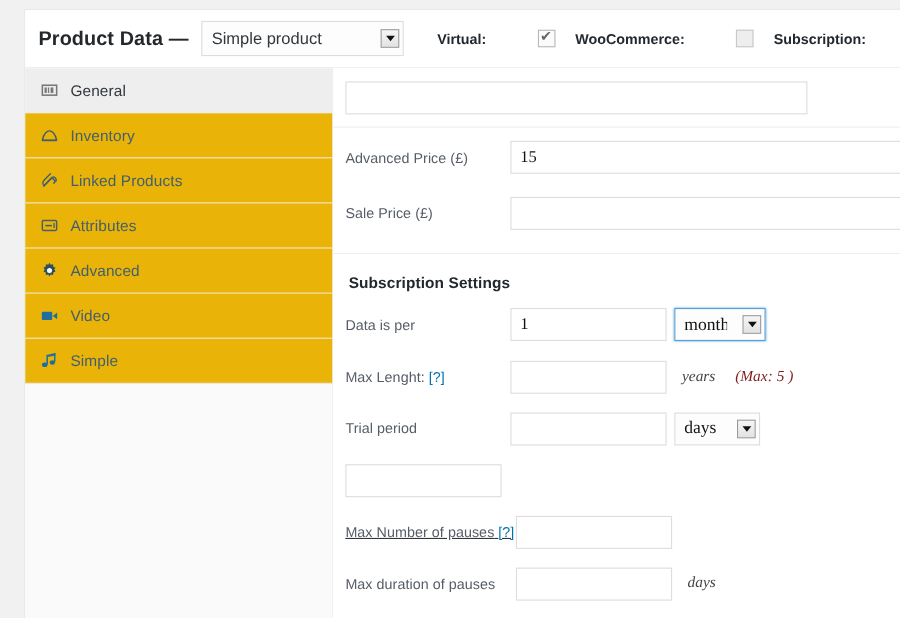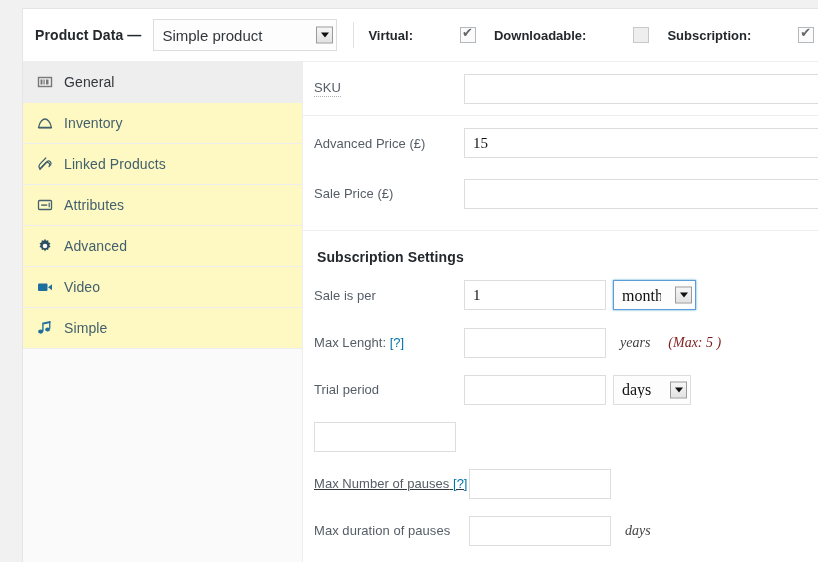--- a/index.html
+++ b/index.html
@@ -35,21 +35,21 @@
     position: relative;
     height: 53px;
     background: #ffffff;
     border-bottom: 1px solid #eeeeee;
     display: flex;
     align-items: center;
     padding: 0 0 0 12px;
     box-sizing: border-box;
   }
   #panel-title {
-    font-size: 14px;
+    font-size: 18px;
     font-weight: bold;
     color: #23282d;
     letter-spacing: .1px;
     white-space: nowrap;
     margin-right: 12px;
   }
 
   
   .wp-select {
     appearance: none;
@@ -152,21 +152,21 @@
     flex: 0 0 280px;
     padding-top: 0;
   }
   .tab-item {
     height: 41px;
     display: flex;
     align-items: center;
     padding-left: 14px;
     box-sizing: border-box;
     border-bottom: 1px solid #eeeeee;
-    background: #fef9c3;
+    background: #eab308;
     cursor: pointer;
   }
   .tab-item.active {
     background: #eeeeee;
   }
   .tab-item.active .tab-label { color: #32373c; font-weight: normal; }
   .tab-label {
     font-size: 14px;
     color: #43606d;
     margin-left: 11px;
@@ -302,21 +302,21 @@
     </span>
 
     <span id="header-divider"></span>
 
     <span class="cb-group">
       <span class="cb-label">Virtual:</span>
       <span class="wp-checkbox checked"></span>
     </span>
 
     <span class="cb-group">
-      <span class="cb-label">Downloadable:</span>
+      <span class="cb-label">WooCommerce:</span>
       <span class="wp-checkbox unchecked"></span>
     </span>
 
     <span class="cb-group">
       <span class="cb-label">Subscription:</span>
       <span class="wp-checkbox checked"></span>
     </span>
 
   </div>
 
@@ -404,23 +404,20 @@
         </span>
         <span class="tab-label">Simple</span>
       </div>
 
 
     </div>
 
     <div id="content-pane">
 
       <div class="field-row" style="height:53px;">
-        <span class="label-slot">
-          <span class="field-label tooltip-dotted">SKU</span>
-        </span>
         <input class="text-input long" type="text" value="" style="">
       </div>
       <div class="row-divider"></div>
 
       <div class="field-row" style="height:54px;">
         <span class="label-slot">
           <span class="field-label">Advanced Price (£)</span>
         </span>
         <input class="text-input long" type="text" value="15" style="">
       </div>
@@ -430,21 +427,21 @@
           <span class="field-label">Sale Price (£)</span>
         </span>
         <input class="text-input long" type="text" value="" style="">
       </div>
       <div class="row-divider" style="margin-top:13px;"></div>
 
       <div class="section-heading">Subscription Settings</div>
 
       <div class="field-row" style="height:48px;">
         <span class="label-slot">
-          <span class="field-label">Sale is per</span>
+          <span class="field-label">Data is per</span>
         </span>
         <input class="text-input" type="text" style="width: 142px;" value="1">
         <span class="select-wrap period-wrap" id="price-period-wrap">
           <select class="wp-select period-select">
             <option>months</option>
           </select>
           <span class="select-arrow"></span>
         </span>
       </div>
 

